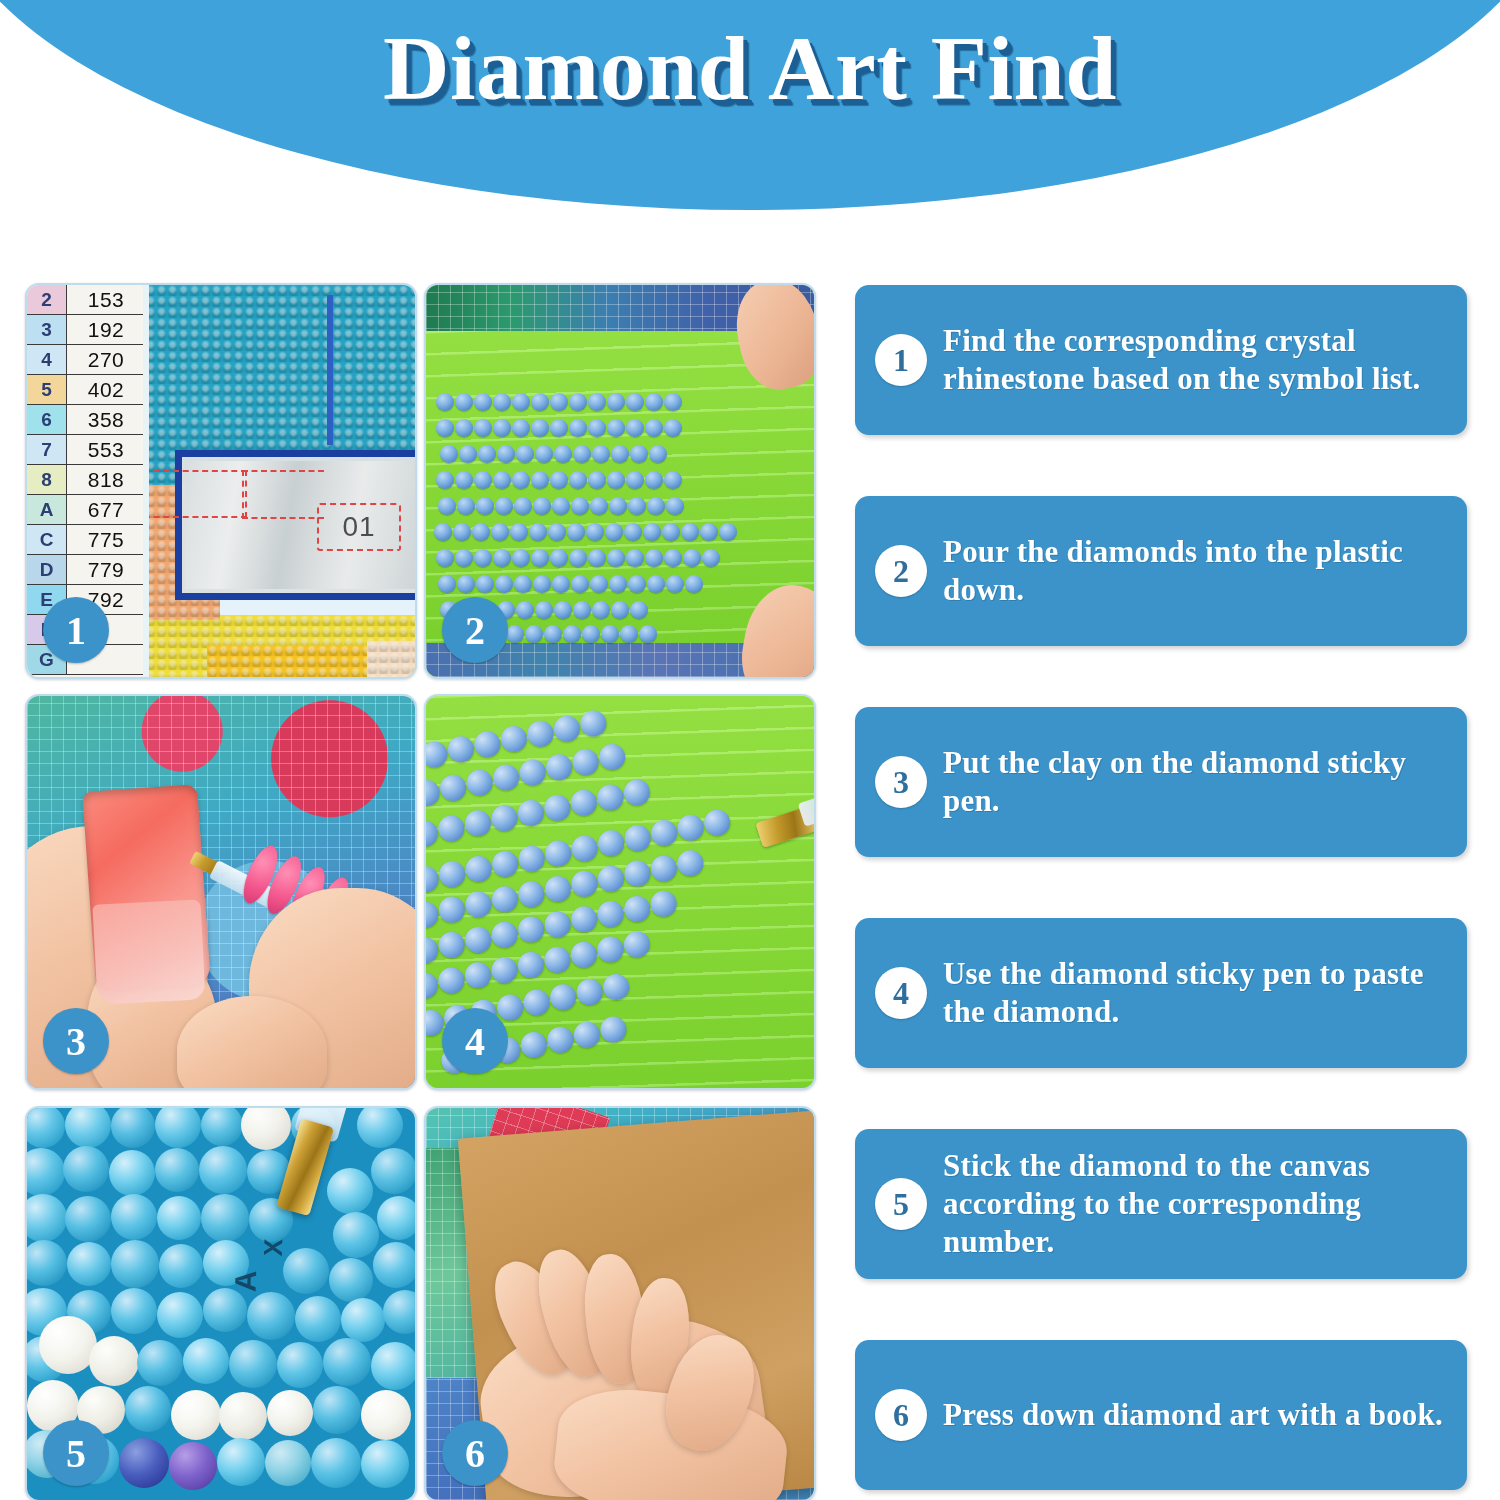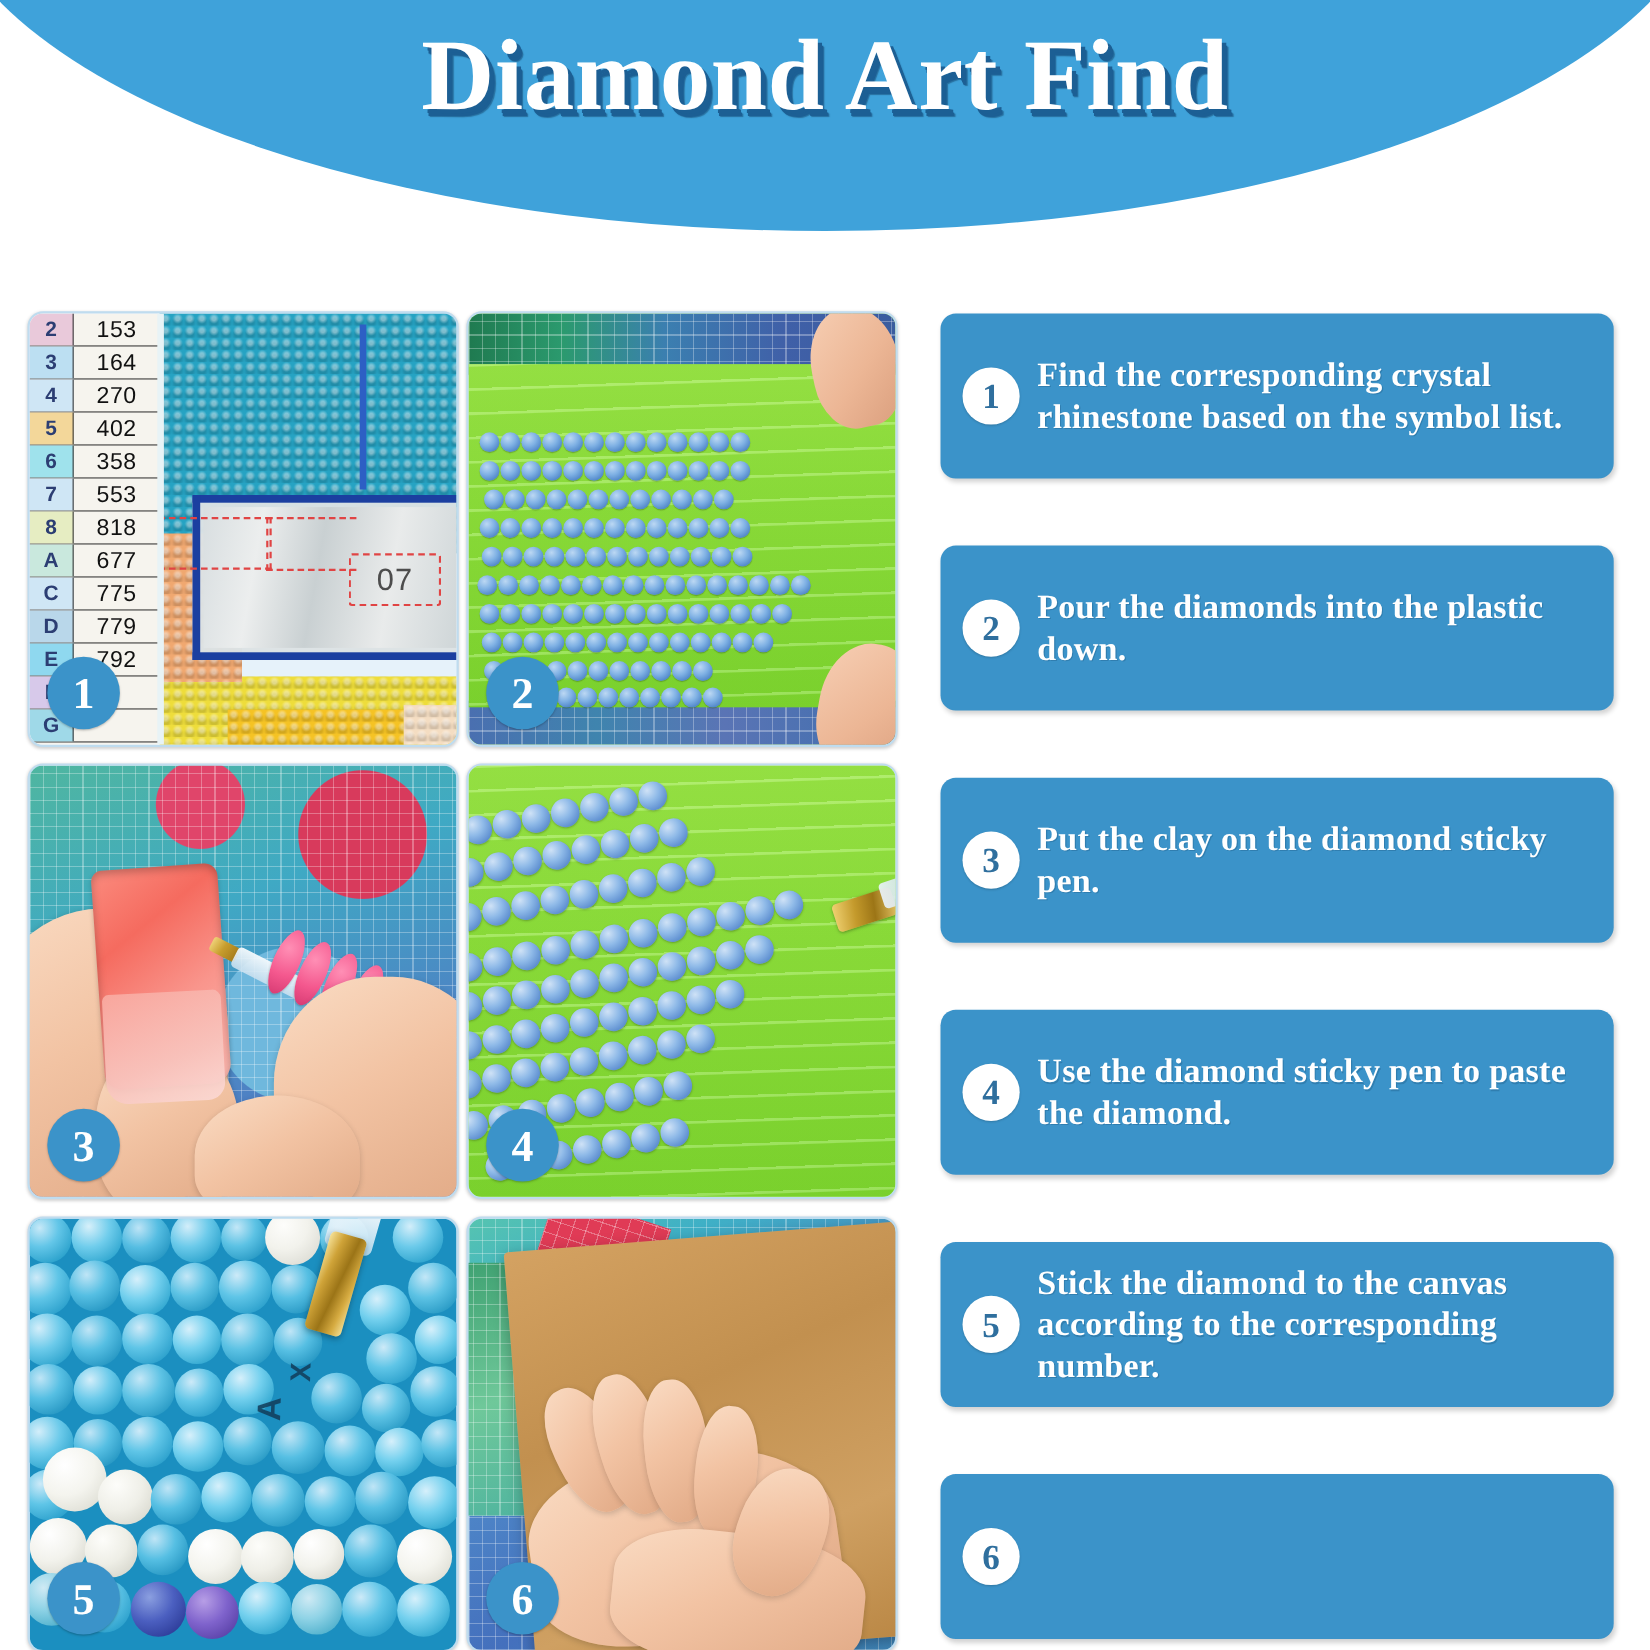--- a/index.html
+++ b/index.html
@@ -372,31 +372,31 @@
     <div id="p1-peach">
       <div class="dotgrid" style="inset:0;"></div>
     </div>
     <div id="p1-orange">
       <div class="dotgrid" style="inset:0;"></div>
     </div>
     <div id="p1-thinblue"></div>
     <div id="p1-bagblue"></div>
     <div id="p1-bagsheen"></div>
     <div id="p1-dashlink"></div>
-    <div id="p1-bagnum">07</div>
+    <div id="p1-bagnum">01</div>
     <div id="p1-rowhl"></div>
 
     <div id="p1-table">
       <div class="trow">
         <div class="sym" style="background:#e9c9da">2</div>
         <div class="num">153</div>
       </div>
       <div class="trow">
         <div class="sym" style="background:#bcdff2">3</div>
-        <div class="num">164</div>
+        <div class="num">192</div>
       </div>
       <div class="trow">
         <div class="sym" style="background:#cfe6f5">4</div>
         <div class="num">270</div>
       </div>
       <div class="trow">
         <div class="sym" style="background:#f3d79a">5</div>
         <div class="num">402</div>
       </div>
       <div class="trow">
@@ -880,13 +880,14 @@
 <div class="step-box" id="step-4">
   <div class="step-badge">4</div>
   <div class="step-text">Use the diamond sticky pen to paste the diamond.</div>
 </div>
 <div class="step-box" id="step-5">
   <div class="step-badge">5</div>
   <div class="step-text">Stick the diamond to the canvas according to the corresponding number.</div>
 </div>
 <div class="step-box" id="step-6">
   <div class="step-badge">6</div>
+  <div class="step-text">Press down diamond art with a book.</div>
 </div>
 
 </body></html>

